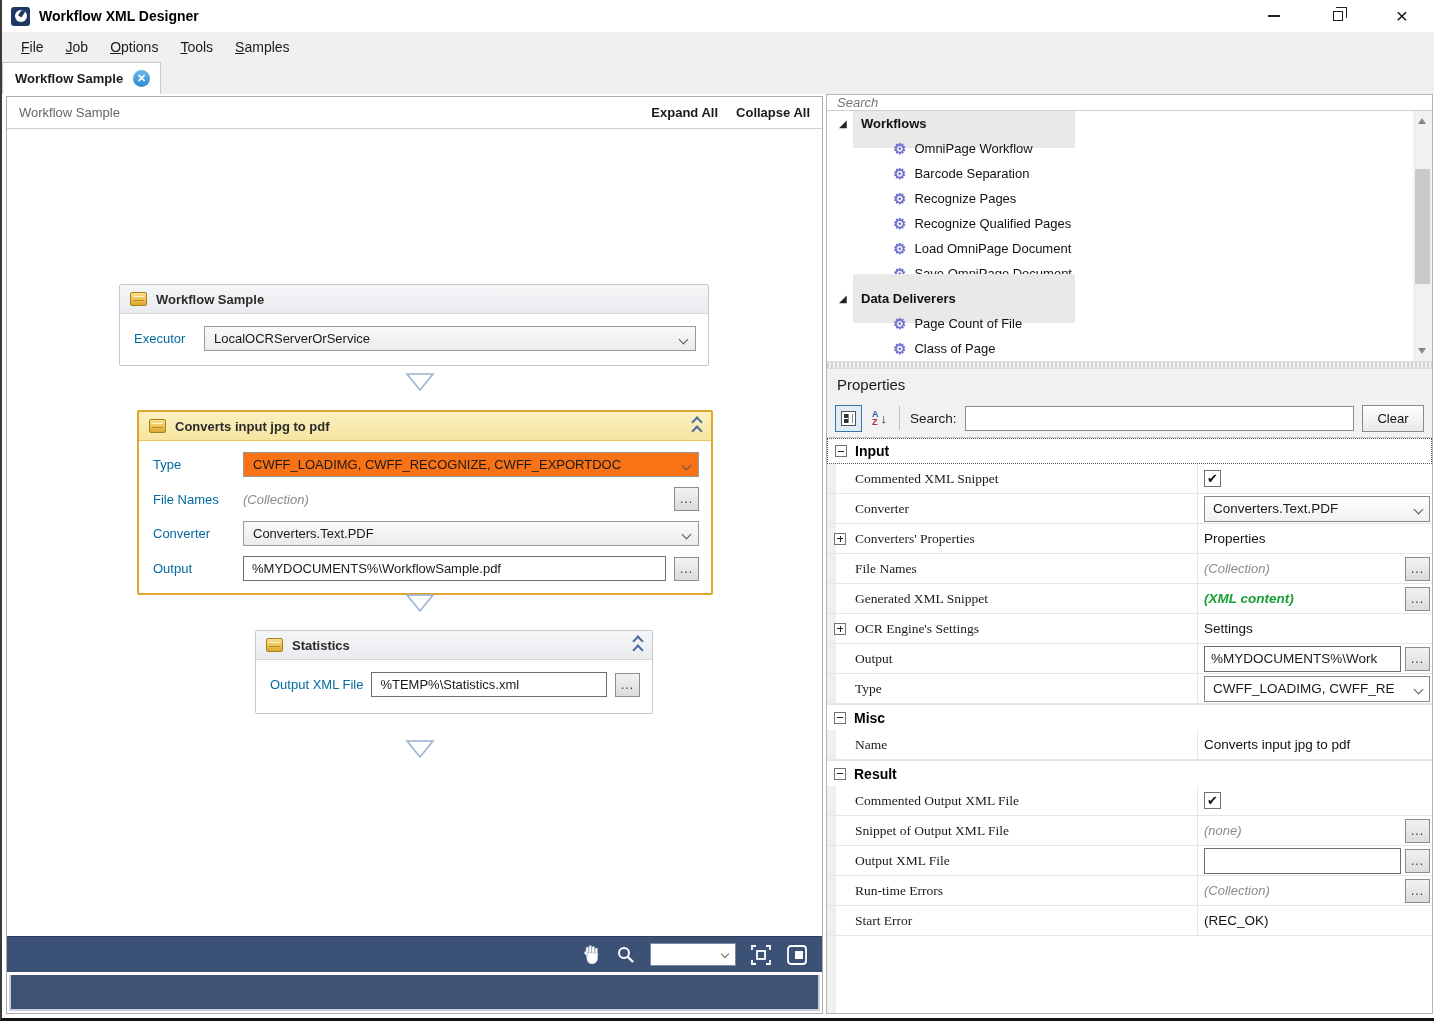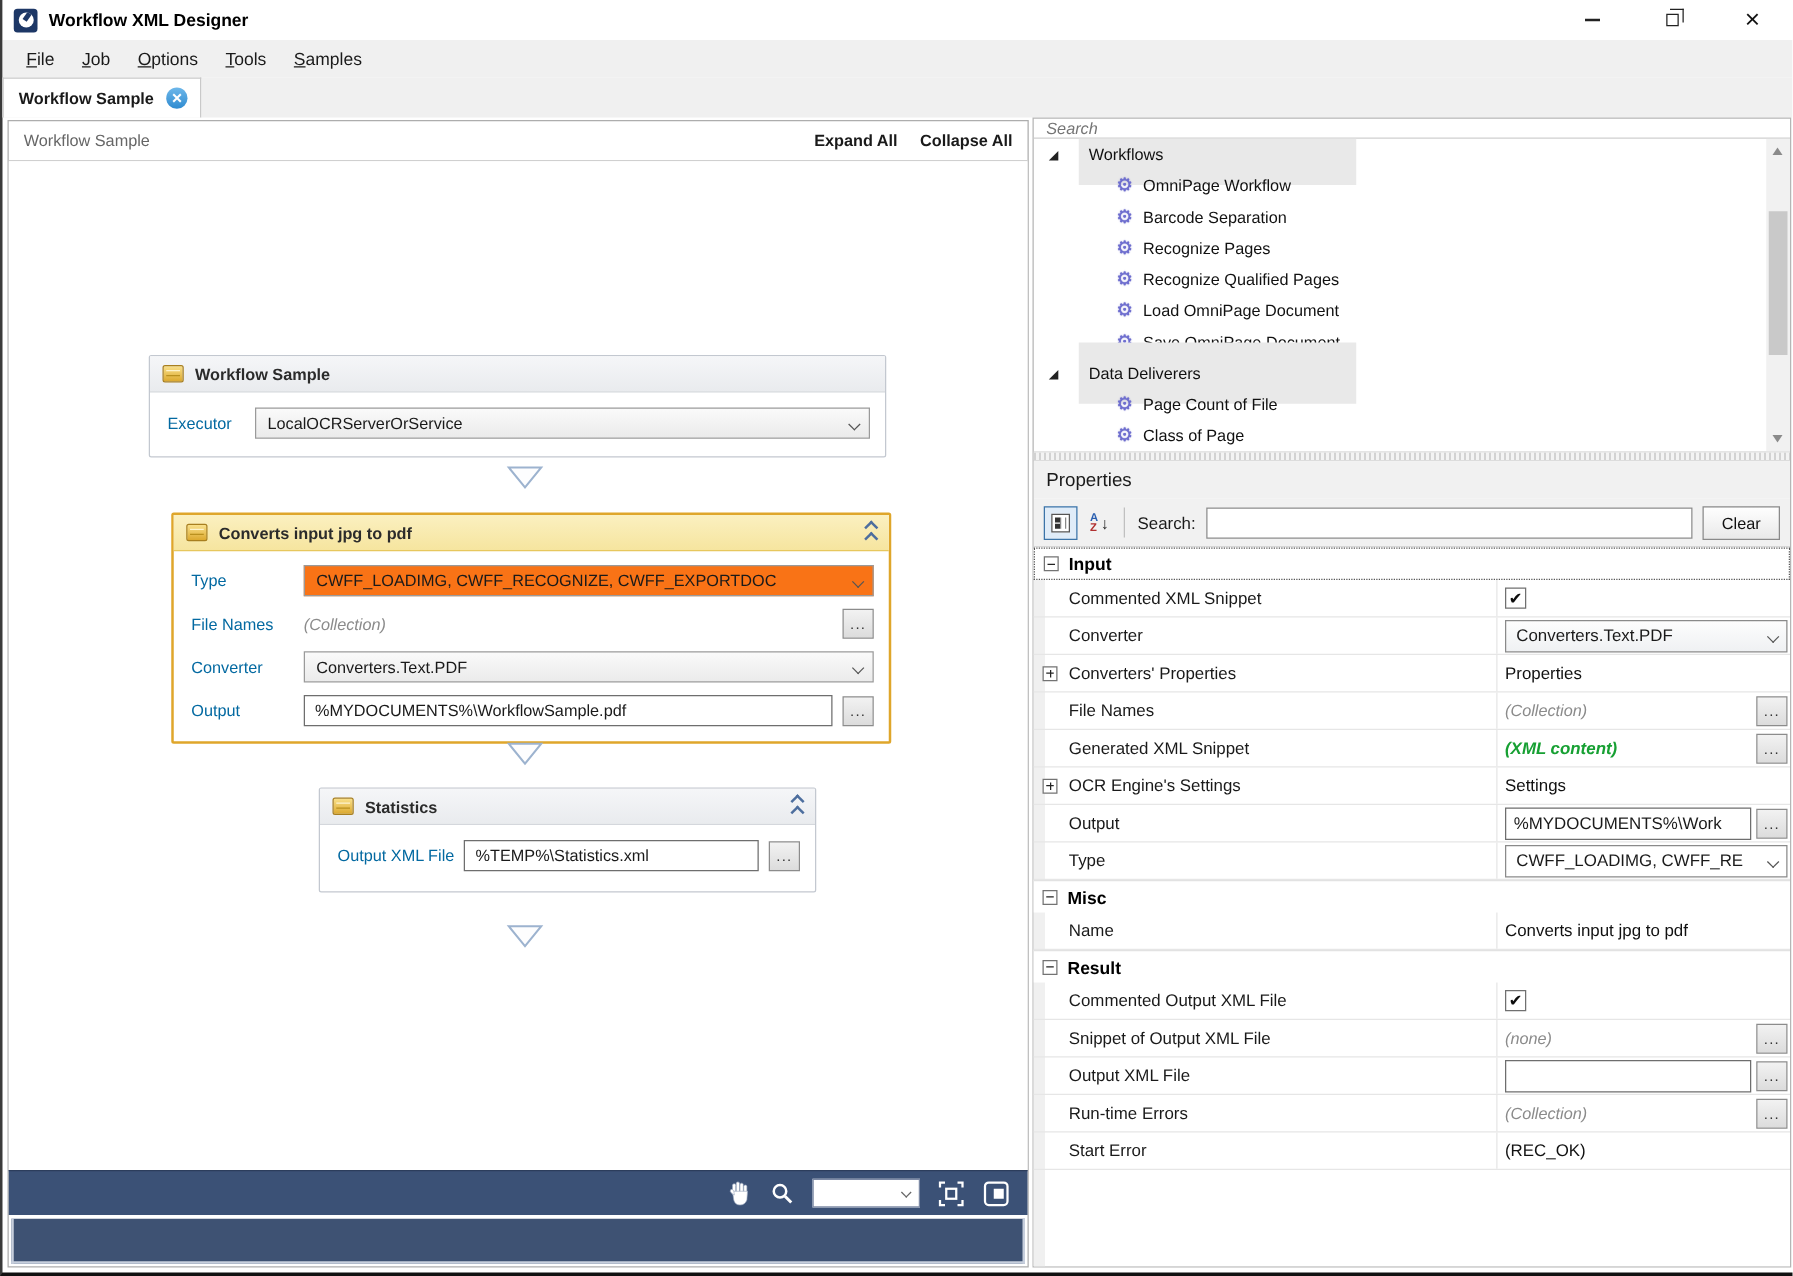--- a/index.html
+++ b/index.html
@@ -88,21 +88,21 @@
   .overview-band { height:36px; background:#3e5273; border:2px solid #c7cfdd; border-top:none; margin:3px 2px 2px 2px; }
 
   
   .palette-search { height:16px; border-bottom:1px solid #cfcfcf; display:flex; align-items:center; padding:0 10px; }
   .palette-search input { border:none; outline:none; width:100%; font-family:"Liberation Sans",sans-serif;
                           font-size:13px; font-style:italic; color:#7a7a7a; background:transparent; }
   .tree { height:250px; position:relative; overflow:hidden; }
   .tree-rows { margin-right:20px; }
   .tree-row { height:25px; display:flex; align-items:center; position:relative; }
   .tree-expander { position:absolute; left:12px; font-size:10px; color:#222; }
-  .tree-group-label { margin-left:36px; width:222px; background:#e9e9e9; padding:17px 8px; font-weight:400; font-size:13px; color:#111; }
+  .tree-group-label { margin-left:26px; width:222px; background:#e9e9e9; padding:17px 8px; font-weight:700; font-size:13px; color:#111; }
   .tree-item { padding-left:66px; gap:8px; }
   .gear-icon { color:#6e6ed0; font-size:15px; line-height:15px; text-shadow:0 0 1px #5555bb; }
   .tree-item-label { font-size:13px; color:#111; }
   .vscrollbar { position:absolute; right:0; top:0; bottom:0; width:19px; background:#f1f1f1; }
   .vs-arrow { position:absolute; left:5px; width:0; height:0; border-left:4.5px solid transparent; border-right:4.5px solid transparent; }
   .vs-up { top:7px; border-bottom:6px solid #8a8a8a; }
   .vs-down { bottom:7px; border-top:6px solid #8a8a8a; }
   .vs-thumb { position:absolute; left:2px; width:15px; top:58px; height:115px; background:#c9c9c9; }
 
   .splitter-h { height:8px; background:repeating-linear-gradient(90deg,#d2d2d2 0 2px,#f3f3f3 2px 4px); border-top:1px solid #dcdcdc; border-bottom:1px solid #dcdcdc; }
@@ -129,21 +129,21 @@
 
   .prop-grid { flex:1; border-top:1px solid #c9c9c9; position:relative; background:#fff; }
   .prop-grid::before { content:""; position:absolute; left:0; top:0; bottom:0; width:9px; background:#f0f0f0; }
   .grid-cat { height:26px; display:flex; align-items:center; position:relative; background:#fff; border-top:1px solid #e2e2e2; }
   .grid-cat.focused { border:1px dotted #555; }
   .grid-cat .cat-label { margin-left:27px; font-weight:700; font-size:14px; color:#000; }
   .expander-box { width:12px; height:12px; border:1px solid #737373; background:#fff; position:absolute; left:7px; top:50%; margin-top:-6px; }
   .expander-box::before { content:""; position:absolute; left:2px; right:2px; top:4.5px; height:1px; background:#222; }
   .expander-box.plus::after { content:""; position:absolute; top:2px; bottom:2px; left:4.5px; width:1px; background:#222; }
   .grid-row { height:30px; display:grid; grid-template-columns:370px 1fr; border-bottom:1px solid #e6e6e6; position:relative; }
-  .grid-row .pname { display:flex; align-items:center; padding-left:28px; font-size:13.5px; color:#1a1a1a; }
+  .grid-row .pname { display:flex; align-items:center; padding-left:28px; font-size:13.5px; color:#1a1a1a;font-family:Liberation Serif, serif; }
   .grid-row .pvalue { display:flex; align-items:center; border-left:1px solid #e6e6e6; padding:0 2px 0 6px; gap:4px; }
   .checkbox { width:17px; height:17px; border:1px solid #707070; background:#fff; display:flex;
               align-items:center; justify-content:center; font-size:13px; color:#0d0d0d; }
   .pv-combo { height:26px; flex:1; border:1px solid #8a8a8a; background:linear-gradient(#fdfdfd,#eff1f3);
               display:flex; align-items:center; padding:0 22px 0 8px; position:relative; font-size:13.5px; }
   .pv-combo .chev { position:absolute; right:7px; top:9px; width:7px; height:7px;
                     border-right:1.5px solid #555; border-bottom:1.5px solid #555; transform:rotate(45deg); }
   .pv-text { font-size:13.5px; color:#111; }
   .pv-green { color:#17a033; font-weight:700; font-style:italic; font-size:13.5px; }
   .pv-textbox { height:26px; flex:1; border:1px solid #6e6e6e; background:#fff; display:flex; align-items:center;

